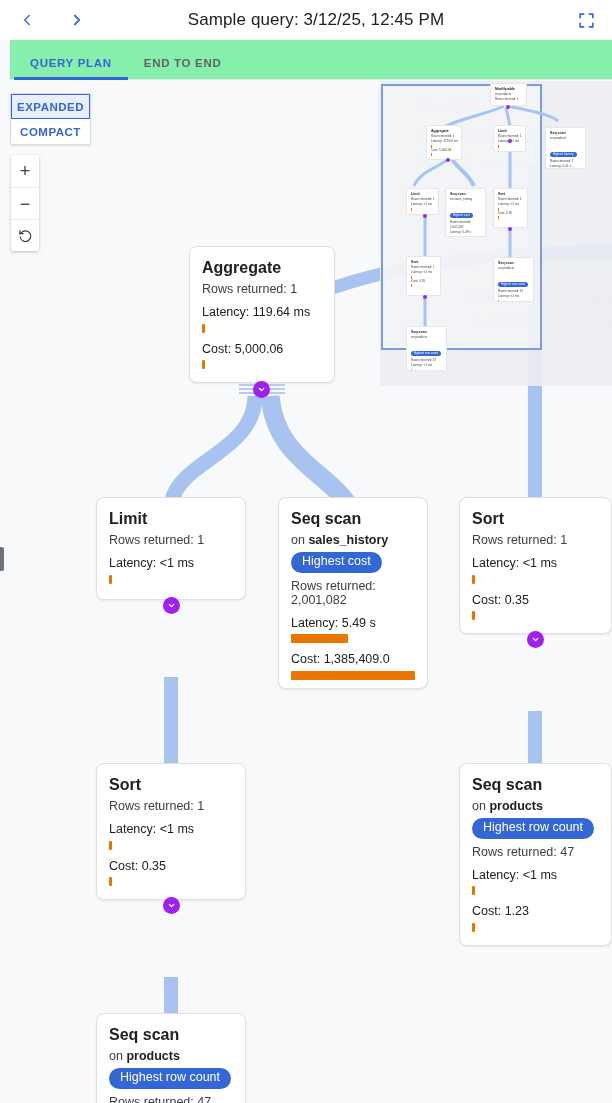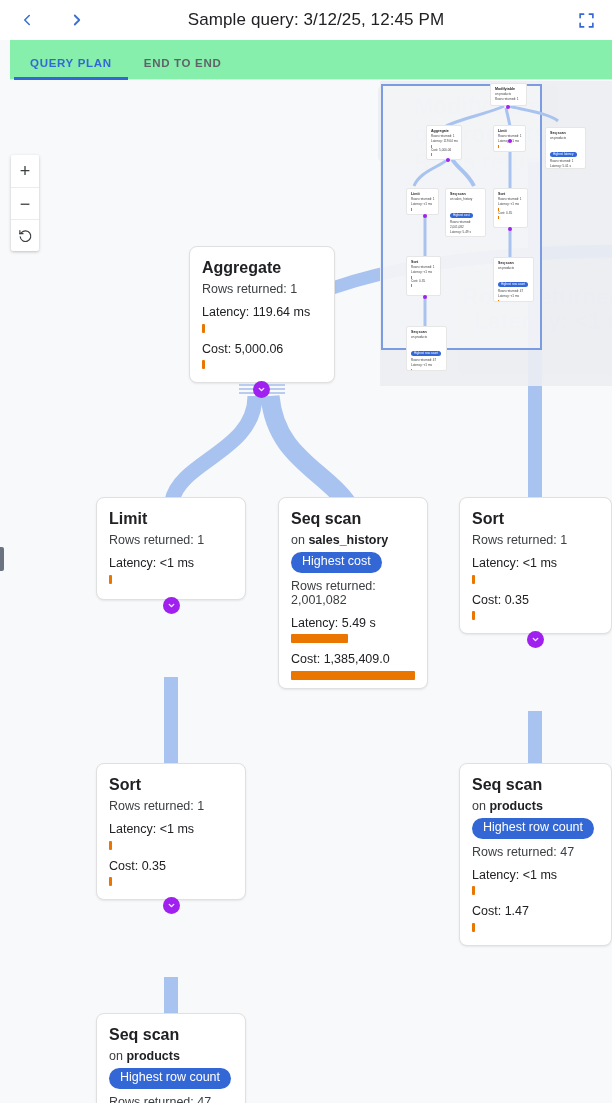--- a/index.html
+++ b/index.html
@@ -285,34 +285,38 @@
     <div class="node" style="left:459px;top:682px;width:153px;height:183px;">
       <div class="node-title">Seq scan</div>
       <div class="node-sub">
         <span>on</span>
         <b>products</b>
       </div>
       <div><span class="badge">Highest row count</span></div>
       <div class="node-sub" style="margin-top:6px;">Rows returned: 47</div>
       <div class="node-line">Latency: &lt;1 ms</div>
       <div class="bar tiny"></div>
-      <div class="node-line">Cost: 1.47</div>
+      <div class="node-line">Cost: 1.23</div>
       <div class="bar tiny"></div>
     </div>
 
     <div class="node" style="left:96px;top:932px;width:150px;height:183px;">
       <div class="node-title">Seq scan</div>
       <div class="node-sub">
         <span>on</span>
         <b>products</b>
       </div>
       <div><span class="badge">Highest row count</span></div>
       <div class="node-sub" style="margin-top:6px;">Rows returned: 47</div>
     </div>
 
+    <div class="mode-toggle">
+      <div class="mode-btn selected">EXPANDED</div>
+      <div class="mode-btn">COMPACT</div>
+    </div>
 
     <div class="zoom-controls">
       <div class="zoom-btn">+</div>
       <div class="zoom-btn">−</div>
       <div class="zoom-btn">
         <svg width="15" height="15" viewBox="0 0 24 24" fill="none" stroke="#3c4043" stroke-width="1.9" stroke-linecap="round" stroke-linejoin="round">
             <path d="M3 4v5h5"></path>
             <path d="M3.5 14a8.5 8.5 0 1 0 2-6.5L3 9"></path>
           </svg>
       </div>

